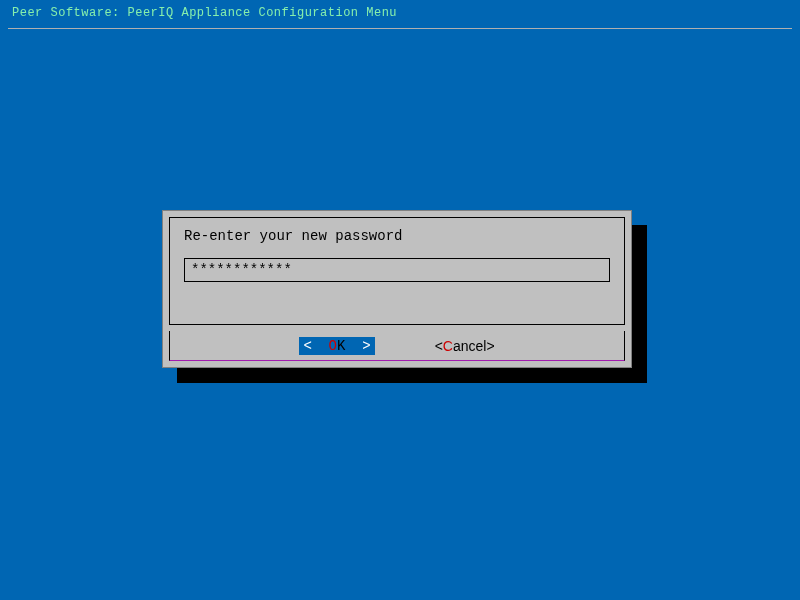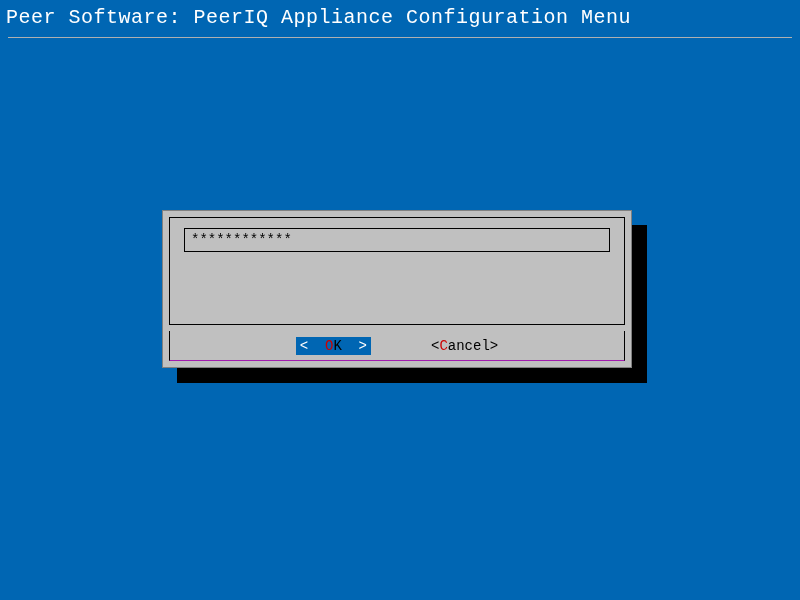--- a/index.html
+++ b/index.html
@@ -10,23 +10,23 @@
     body {
       width: 800px;
       height: 600px;
       background-color: #0066b3;
       font-family: "Courier New", monospace;
       font-size: 14px;
       overflow: hidden;
       position: relative;
     }
     .title-bar {
-      color: #ffffff;
-      padding: 6px 6px;
-      font-size: 20px;
+      color: #86efac;
+      padding: 6px 12px;
+      font-size: 12px;
       letter-spacing: 0.5px;
     }
     .divider {
       border-top: 1px solid #b0b0b0;
       margin: 2px 8px 0 8px;
     }
     .dialog-shadow {
       position: absolute;
       left: 177px;
       top: 225px;
@@ -91,37 +91,38 @@
       white-space: pre;
     }
     .btn-ok .bracket {
       color: #ffffff;
     }
     .btn-ok .hotkey {
       color: #cc0000;
     }
     .btn-cancel {
       color: #000000;
-      font-family: Liberation Mono, monospace;
+      font-family: Liberation Sans, sans-serif;
       font-size: 14px;
       white-space: pre;
     }
     .btn-cancel .hotkey {
       color: #cc0000;
     }
   </style>
 </head>
 <body>
 
 <div class="title-bar">Peer Software: PeerIQ Appliance Configuration Menu</div>
 <div class="divider"></div>
 
 <div class="dialog-shadow"></div>
 
 <div class="dialog">
   <div class="dialog-inner">
+    <div class="prompt-text">Re-enter your new password</div>
     <div class="password-field">************</div>
   </div>
   <div class="button-row">
     <span class="btn-ok"><span class="bracket">&lt;  </span><span class="hotkey">O</span><span>K  </span><span class="bracket">&gt;</span></span>
     <span class="btn-cancel"><span>&lt;</span><span class="hotkey">C</span><span>ancel</span><span>&gt;</span></span>
   </div>
 </div>
 
 </body></html>

